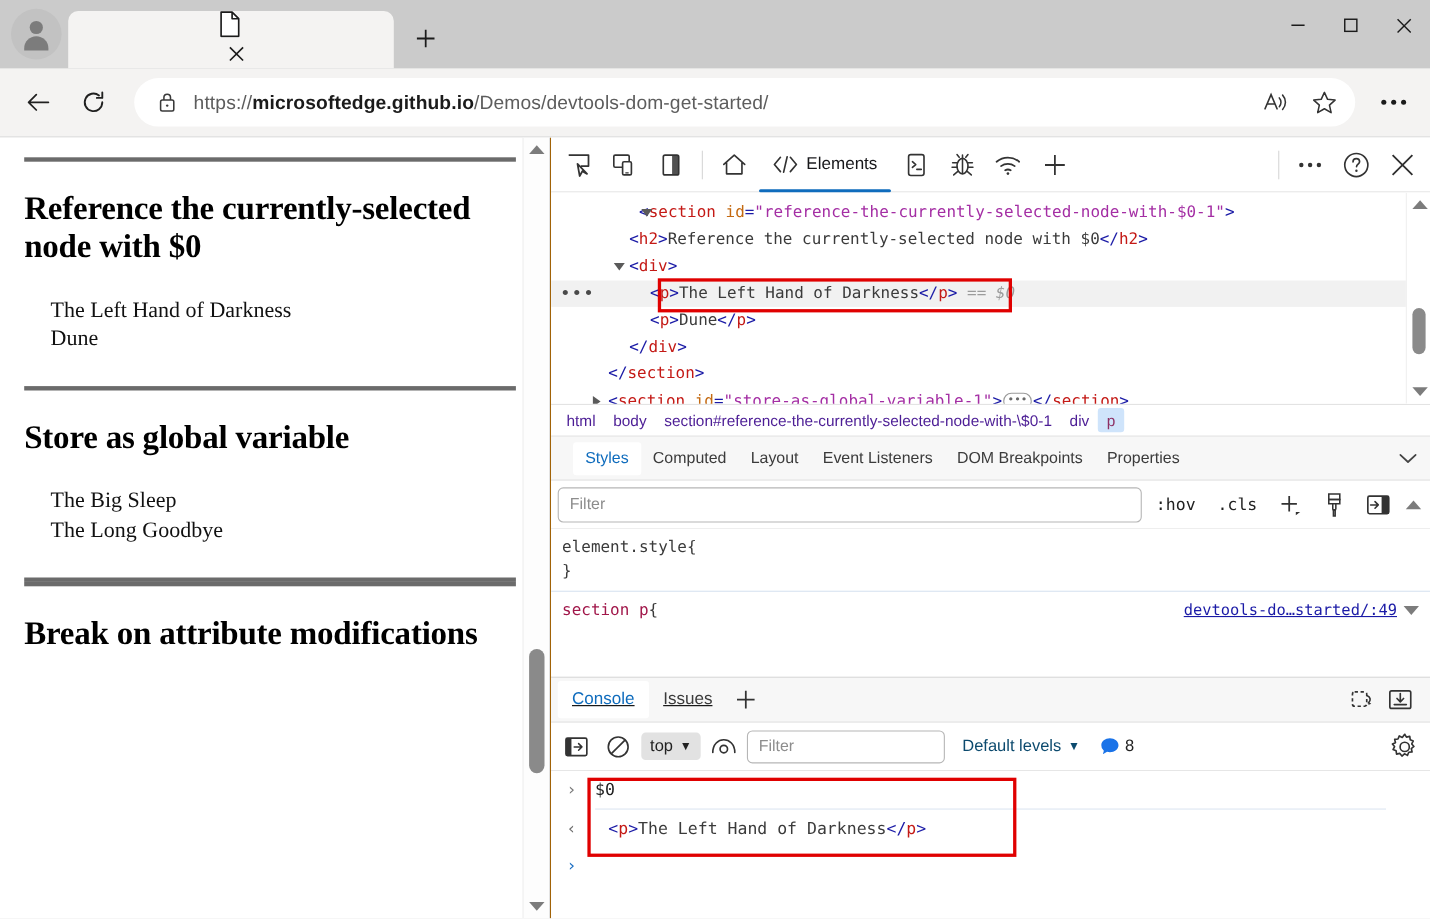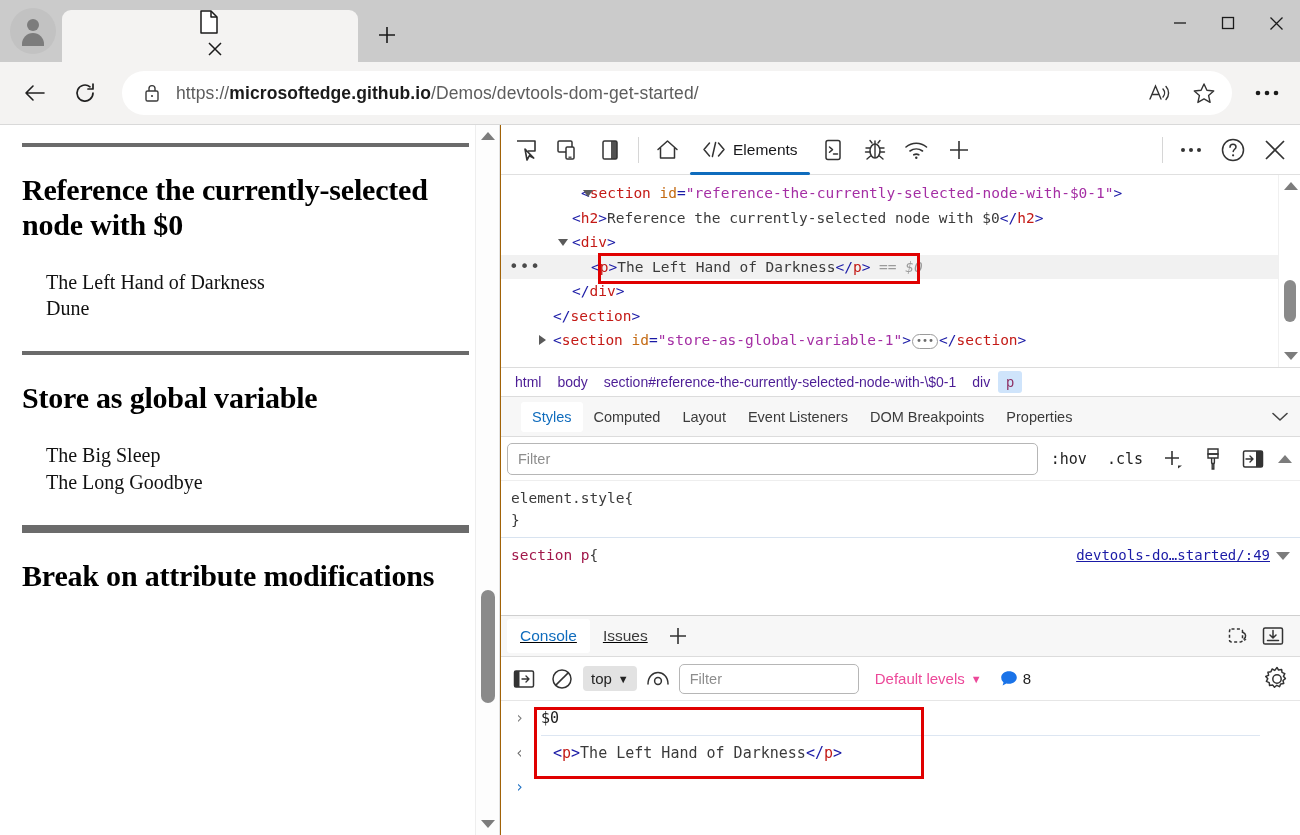--- a/index.html
+++ b/index.html
@@ -387,21 +387,21 @@
     padding: 4px 8px; font-size: 15px; color: #222;
   }
   .console-filter {
     width: 180px; height: 30px;
     border: 1px solid #b6b6b6; border-radius: 5px;
     font-size: 14.5px; padding: 0 10px; color: #333;
     font-family: "Liberation Sans", sans-serif;
     background: #fff;
   }
   .console-filter::placeholder { color: #8d8d8d; }
-  .levels { display: flex; align-items: center; gap: 6px; font-size: 15px; color: #ec4899; padding: 0 4px; margin-left: 8px; }
+  .levels { display: flex; align-items: center; gap: 6px; font-size: 15px; color: #0c4a6e; padding: 0 4px; margin-left: 8px; }
   .msgcount { display: flex; align-items: center; gap: 5px; font-size: 15px; color: #222; margin-left: 10px; }
 
   
   .console-body {
     flex: 1;
     position: relative;
     background: #fff;
     font-family: "DejaVu Sans Mono", monospace;
     font-size: 15px;
     overflow: hidden;
@@ -637,20 +637,21 @@
               <path d="M2 2l18 18M20 2L2 20" stroke="#333" stroke-width="1.7"></path>
             </svg>
         </div>
       </div>
 
       <div class="dom-tree" id="domtree">
           <div class="dom-line" style="padding-left: 36px; margin-left: 44px;"><span class="twist tw-down" style="left: 38px;"></span><span class="brk">&lt;</span><span class="tag">section</span><span class="txt"> </span><span class="attr">id</span><span class="brk">=</span><span class="val">"reference-the-currently-selected-node-with-$0-1"</span><span class="brk">&gt;</span></div>
           <div class="dom-line" style="padding-left: 71px;"><span class="brk">&lt;</span><span class="tag">h2</span><span class="brk">&gt;</span><span class="txt">Reference the currently-selected node with $0</span><span class="brk">&lt;/</span><span class="tag">h2</span><span class="brk">&gt;</span></div>
           <div class="dom-line" style="padding-left: 71px;"><span class="twist tw-down" style="left: 57px;"></span><span class="brk">&lt;</span><span class="tag">div</span><span class="brk">&gt;</span></div>
           <div class="dom-line sel" style="padding-left: 90px;"><span class="rowdots">•••</span><span class="brk">&lt;</span><span class="tag">p</span><span class="brk">&gt;</span><span class="txt">The Left Hand of Darkness</span><span class="brk">&lt;/</span><span class="tag">p</span><span class="brk">&gt;</span><span class="eq0">  == $0</span></div>
+          <div class="dom-line" style="padding-left: 90px;"><span class="brk">&lt;</span><span class="tag">p</span><span class="brk">&gt;</span><span class="txt">Dune</span><span class="brk">&lt;/</span><span class="tag">p</span><span class="brk">&gt;</span></div>
           <div class="dom-line" style="padding-left: 71px;"><span class="brk">&lt;/</span><span class="tag">div</span><span class="brk">&gt;</span></div>
           <div class="dom-line" style="padding-left: 52px;"><span class="brk">&lt;/</span><span class="tag">section</span><span class="brk">&gt;</span></div>
           <div class="dom-line" style="padding-left: 52px;"><span class="twist tw-right" style="left: 38px;"></span><span class="brk">&lt;</span><span class="tag">section</span><span class="txt"> </span><span class="attr">id</span><span class="brk">=</span><span class="val">"store-as-global-variable-1"</span><span class="brk">&gt;</span><span class="ellip-badge">•••</span><span class="brk">&lt;/</span><span class="tag">section</span><span class="brk">&gt;</span></div>
         <div class="dt-scroll">
           <div class="sb-arrow">
               <div class="tri-up"></div>
             </div>
           <div class="dt-thumb" style="top:105px;height:42px;"></div>
           <div class="sb-arrow bottom">
               <div class="tri-dn"></div>

